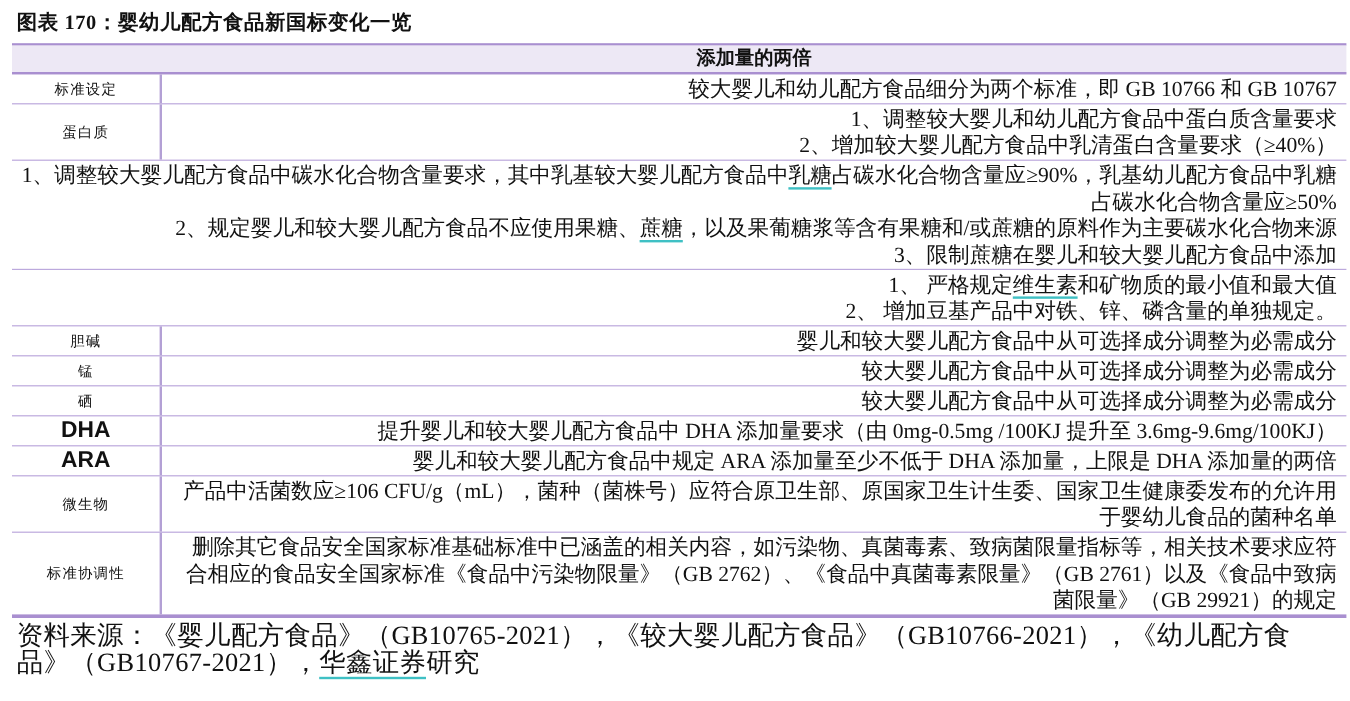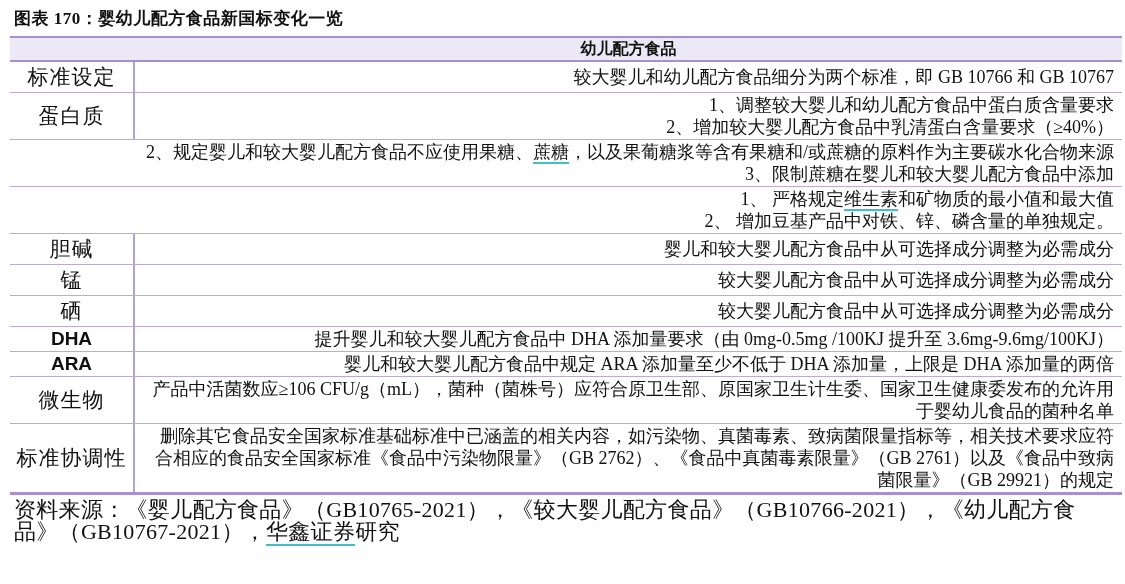--- a/index.html
+++ b/index.html
@@ -42,21 +42,21 @@
   }
   .t-row:last-child{border-bottom:none;}
   .t-label{
     width:125px;
     flex:0 0 125px;
     border-right:2px solid var(--divider);
     display:flex;
     align-items:center;
     justify-content:center;
     text-align:center;
-    font-size:21px;
+    font-size:12px;
     padding:1px 4px;
     letter-spacing:1px;
   }
   .t-label.latin{
     font-family:"Liberation Sans","DejaVu Sans",sans-serif;
     font-weight:bold;
     font-size:19px;
     letter-spacing:0;
   }
   .t-content{
@@ -81,37 +81,38 @@
     line-height:22px;
     letter-spacing:0.3px;
   }
 </style>
 </head>
 <body>
 
 <div class="page">
   <div class="figure-title">图表 170：婴幼儿配方食品新国标变化一览</div>
   <div class="std-table">
-    <div class="t-header">幼儿配方食品</div>
+    <div class="t-header">添加量的两倍</div>
     <div id="rows">
         <div class="t-row">
           <div class="t-label">标准设定</div>
           <div class="t-content">
             <div class="t-line"><span>较大婴儿和幼儿配方食品细分为两个标准，即 GB 10766 和 GB 10767</span></div>
           </div>
         </div>
         <div class="t-row">
           <div class="t-label">蛋白质</div>
           <div class="t-content">
             <div class="t-line"><span>1、调整较大婴儿和幼儿配方食品中蛋白质含量要求</span></div>
             <div class="t-line"><span>2、增加较大婴儿配方食品中乳清蛋白含量要求（≥40%）</span></div>
           </div>
         </div>
         <div class="t-row">
           <div class="t-content">
+            <div class="t-line"><span>1、调整较大婴儿配方食品中碳水化合物含量要求，其中乳基较大婴儿配方食品中</span><span class="u">乳糖</span><span>占碳水化合物含量应≥90%，乳基幼儿配方食品中乳糖占碳水化合物含量应≥50%</span></div>
             <div class="t-line"><span>2、规定婴儿和较大婴儿配方食品不应使用果糖、</span><span class="u">蔗糖</span><span>，以及果葡糖浆等含有果糖和/或蔗糖的原料作为主要碳水化合物来源</span></div>
             <div class="t-line"><span>3、限制蔗糖在婴儿和较大婴儿配方食品中添加</span></div>
           </div>
         </div>
         <div class="t-row">
           <div class="t-content">
             <div class="t-line"><span>1、 严格规定</span><span class="u">维生素</span><span>和矿物质的最小值和最大值</span></div>
             <div class="t-line"><span>2、 增加豆基产品中对铁、锌、磷含量的单独规定。</span></div>
           </div>
         </div>

